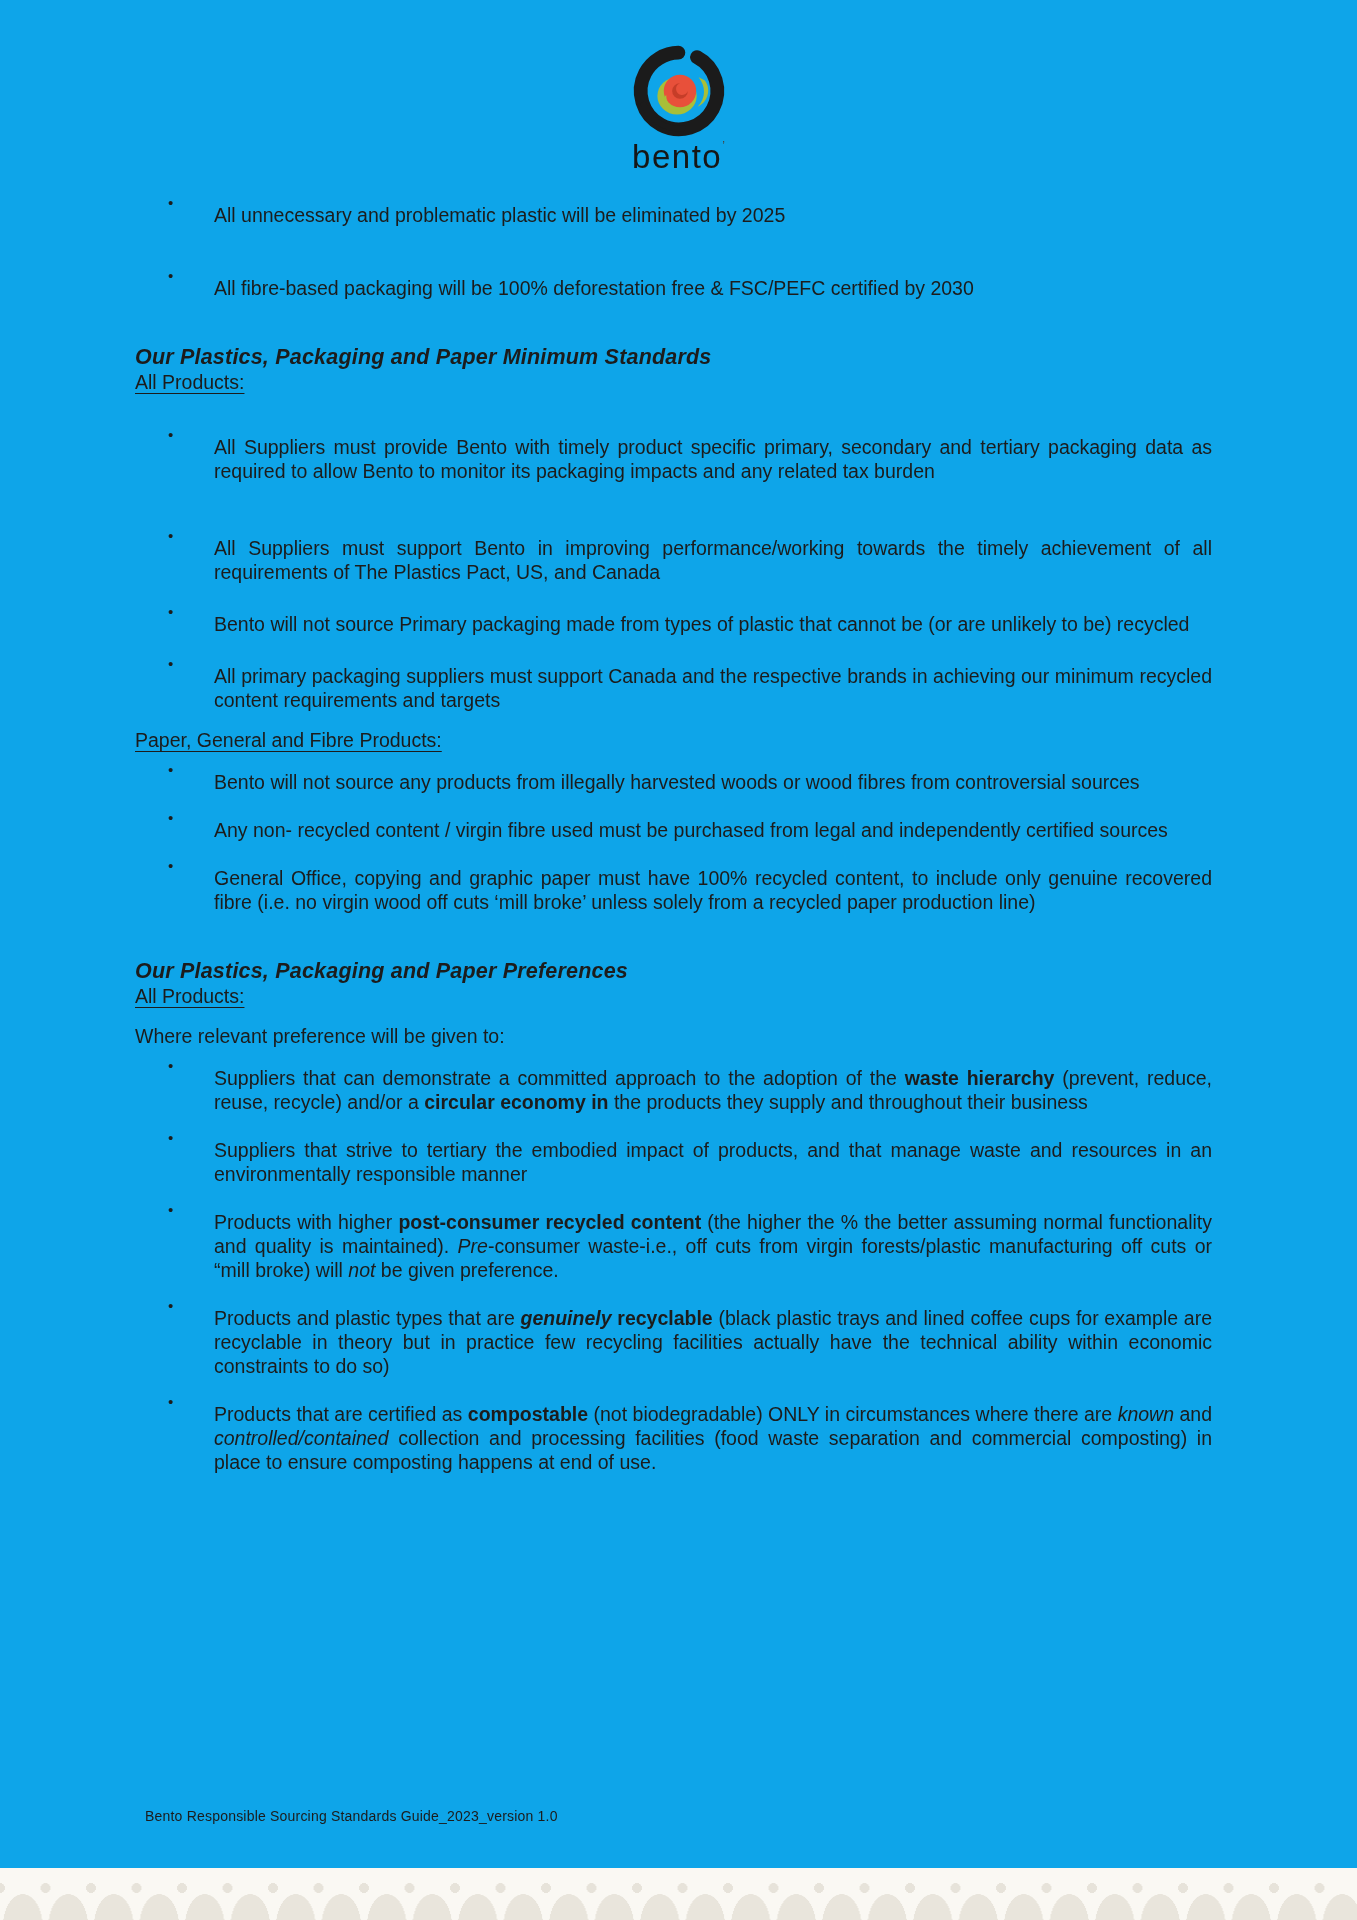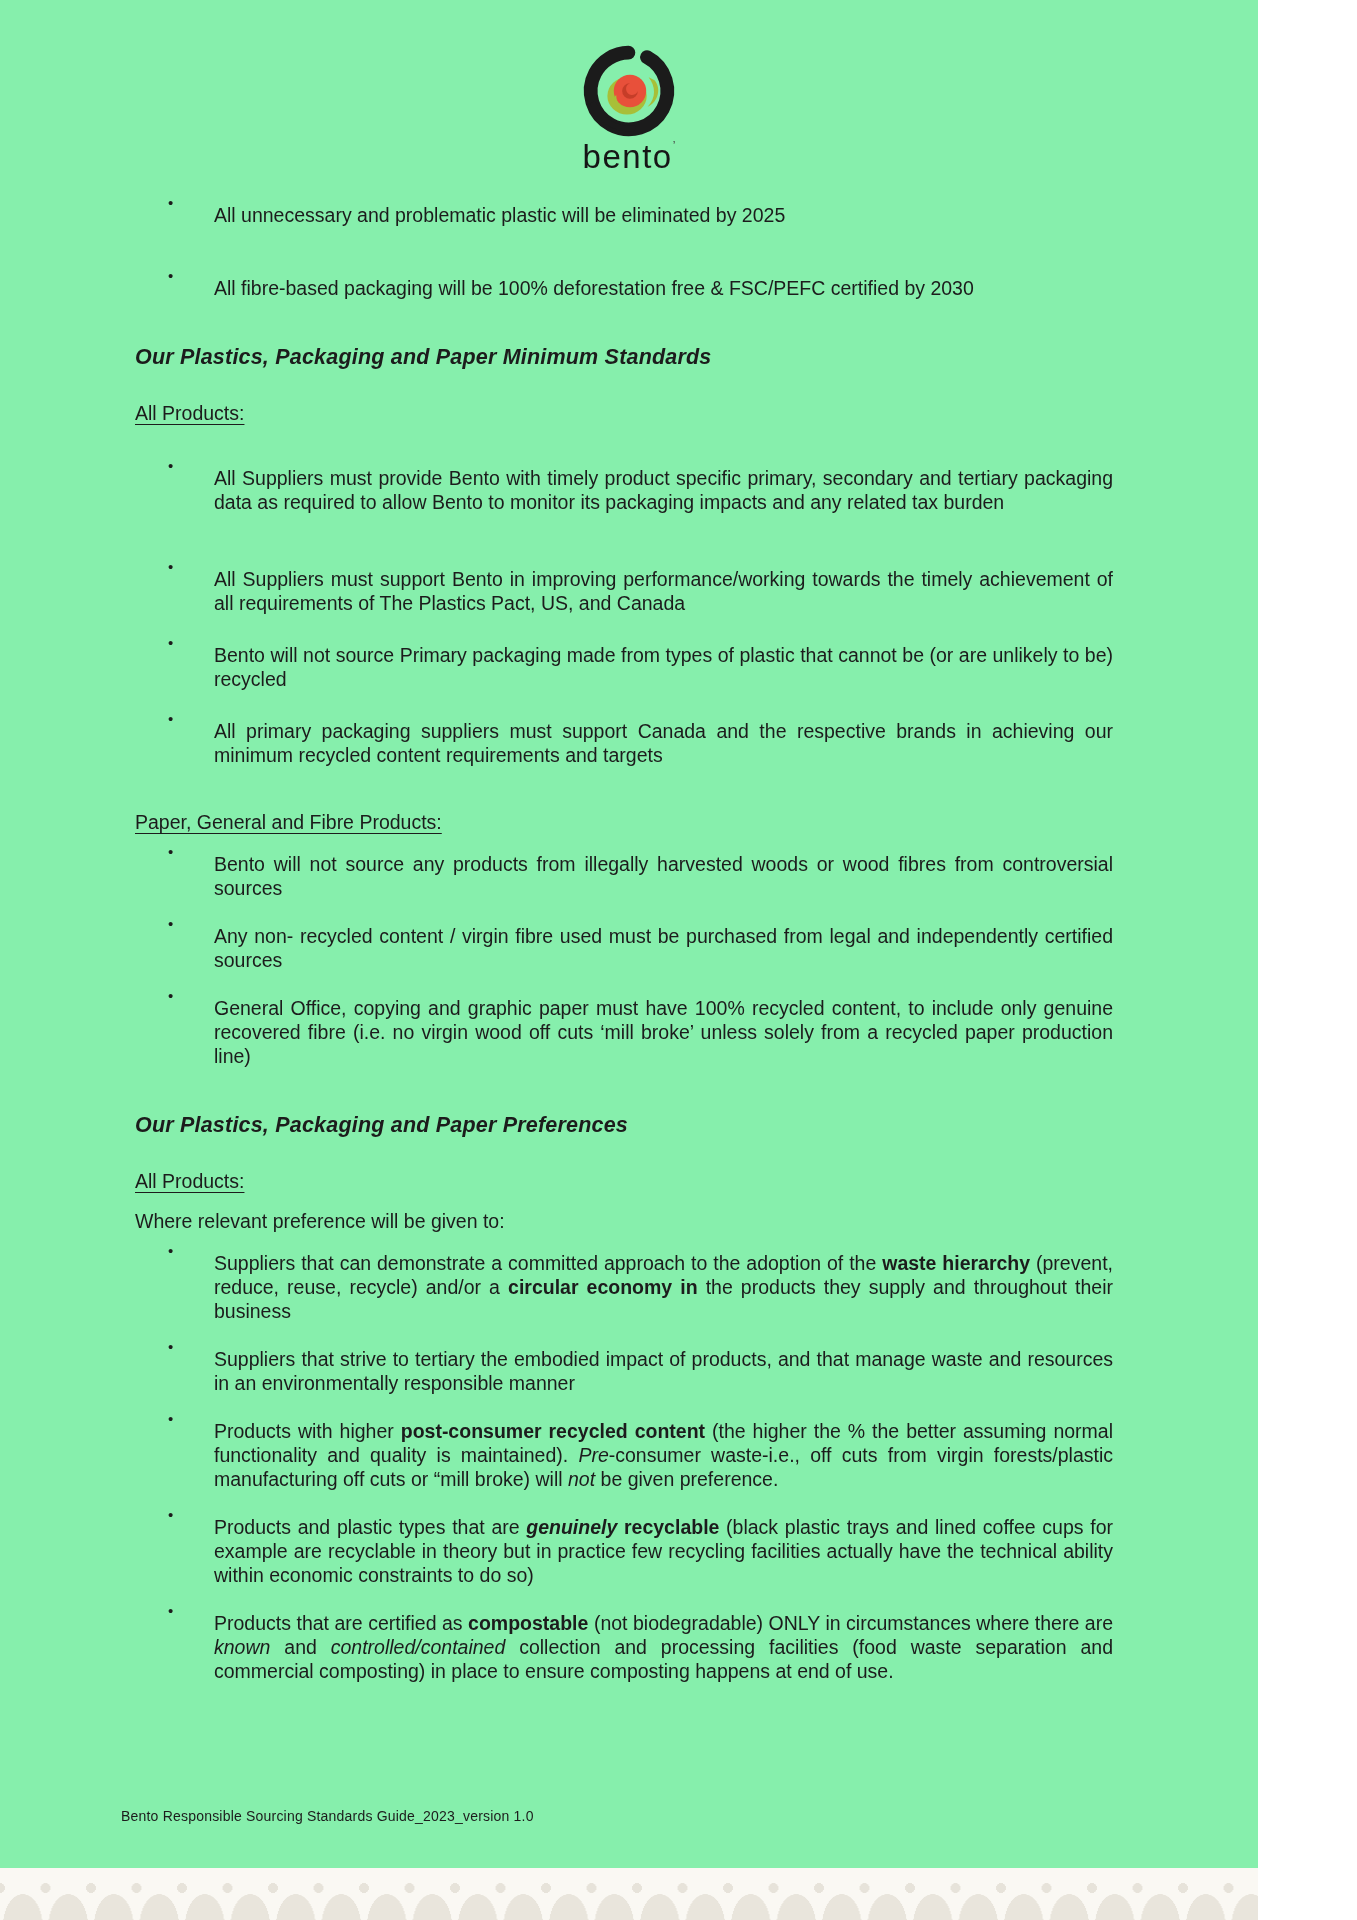--- a/index.html
+++ b/index.html
@@ -1,19 +1,19 @@
 <!DOCTYPE html>
 <html><head>
 <meta charset="utf-8">
 <style>
   html,body{margin:0;padding:0;background:#ffffff;}
   .page{
     position:relative;
-    width:1258px;height:1920px;
-    background:#86efac;overflow:hidden;
+    width:1357px;height:1920px;
+    background:#0ea5e9;overflow:hidden;
     font-family:"Liberation Sans",sans-serif;
     color:#1c1c1c;
   }
   
   .logo-wrap{
     padding-top:36px;
     display:flex;flex-direction:column;align-items:center;
   }
   .logo-wrap svg{display:block;}
   .brand{
@@ -23,21 +23,21 @@
   .brand .tm{font-size:12px;vertical-align:18px;letter-spacing:0;color:#444;}
   
   .content{
     margin:18px 133px 0 135px;
     font-size:19.5px;line-height:24px;
   }
   .h{
     font-weight:bold;font-size:21.5px;line-height:26px;
     margin:32px 0 0 0;letter-spacing:.2px;font-style:italic;
   }
-  .subwrap{margin-top:31px;}
+  .subwrap{}
   .sub{
     display:inline-block;text-decoration:underline;
     text-underline-offset:4px;font-size:19.5px;
   }
   .para{margin-top:16px;}
   .group{margin-top:29px;}
   .group.tight{margin-top:6px;}
   .group.first{margin-top:14px;}
   .bi{display:flex;align-items:flex-start;padding-left:33px;}
   .group .bi{margin-bottom:4px;}
@@ -46,21 +46,21 @@
   .dot{
     width:34px;flex:0 0 34px;font-size:15px;line-height:24px;
   }
   .bi p{
     margin:12px;flex:1;text-align:justify;
   }
   .bi p .b{font-weight:bold;}
   .bi p .i{font-style:italic;}
   
   .footer{
-    position:absolute;left:121px;bottom:96px;
+    position:absolute;left:145px;bottom:96px;
     font-size:14px;letter-spacing:.2px;color:#1c1c1c;
   }
   
   .deco-band{
     position:absolute;left:0;right:0;bottom:0;height:52px;
     background-color:#faf8f3;
     background-image:
       radial-gradient(circle 5px at 50% 20px, #e7e3da 97%, rgba(231,227,218,0) 100%),
       radial-gradient(20px 33px at 50% 59px, #e9e5dc 99%, rgba(233,229,220,0) 100%);
     background-size:45.5px 52px,45.5px 52px;

